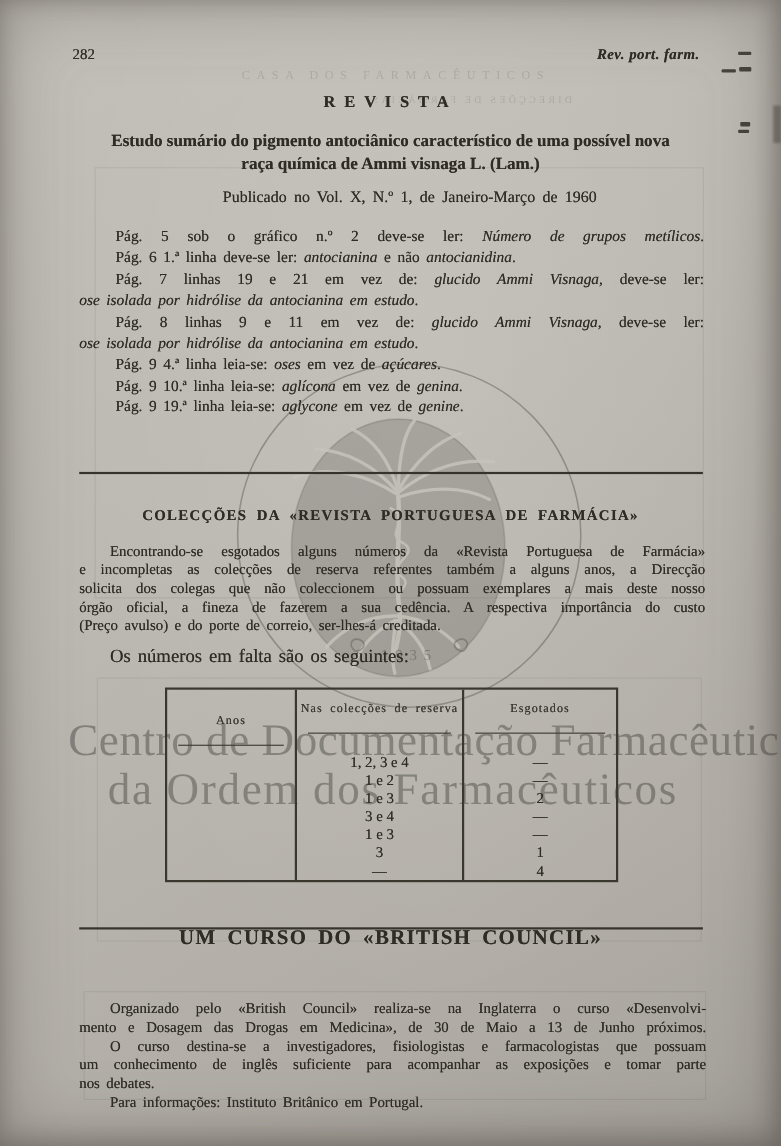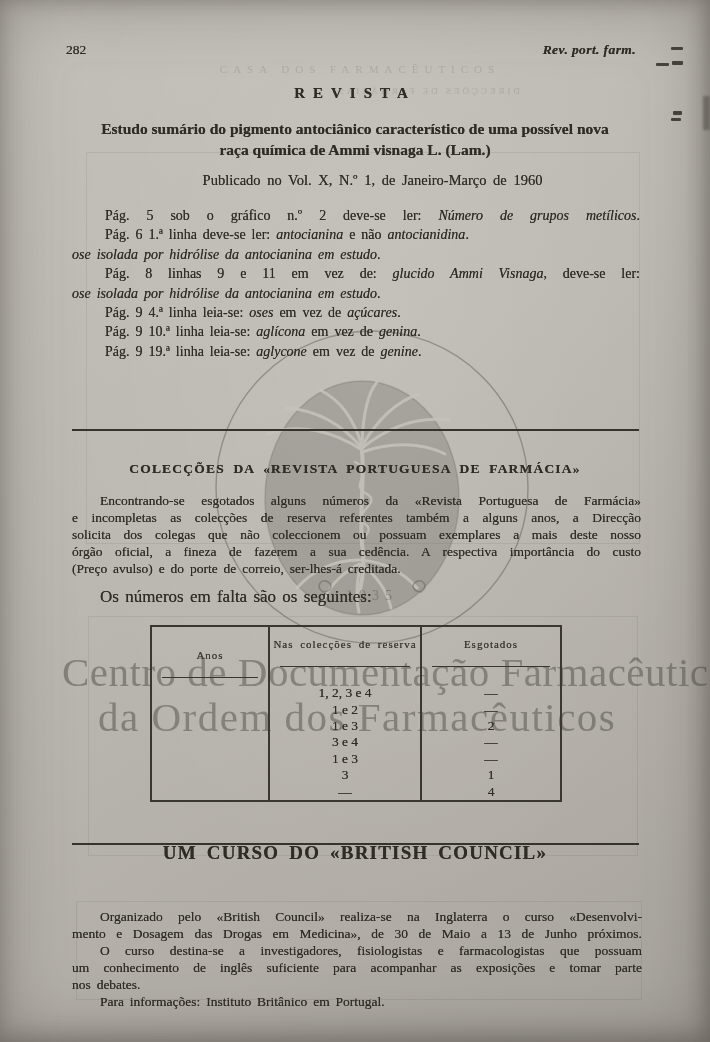--- a/index.html
+++ b/index.html
@@ -118,20 +118,21 @@
   <div class="abs ink center" id="erratas-title">
     <span>Estudo sumário do pigmento antociânico característico de uma possível nova</span><br>
     <span>raça química de Ammi visnaga L. (Lam.)</span>
   </div>
 
   <div class="abs ink center" id="published-line">Publicado no Vol. X, N.º 1, de Janeiro-Março de 1960</div>
 
   <div class="abs ink" id="errata-list">
       <div class="eline ind jf"><span>Pág. 5  sob o gráfico n.º 2 deve-se ler:  </span><span class="it">Número de grupos metílicos</span><span>.</span></div>
       <div class="eline ind"><span>Pág. 6  1.ª linha deve-se ler:  </span><span class="it">antocianina</span><span> e não </span><span class="it">antocianidina</span><span>.</span></div>
+      <div class="eline ind jf"><span>Pág. 7  linhas 19 e 21 em vez de:  </span><span class="it">glucido Ammi Visnaga</span><span>, deve-se ler:</span></div>
       <div class="eline"><span class="it">ose isolada por hidrólise da antocianina em estudo</span><span>.</span></div>
       <div class="eline ind jf"><span>Pág. 8  linhas 9 e 11 em vez de:  </span><span class="it">glucido Ammi Visnaga</span><span>, deve-se ler:</span></div>
       <div class="eline"><span class="it">ose isolada por hidrólise da antocianina em estudo</span><span>.</span></div>
       <div class="eline ind"><span>Pág. 9  4.ª linha leia-se:  </span><span class="it">oses</span><span> em vez de </span><span class="it">açúcares</span><span>.</span></div>
       <div class="eline ind"><span>Pág. 9  10.ª linha leia-se:  </span><span class="it">aglícona</span><span> em vez de </span><span class="it">genina</span><span>.</span></div>
       <div class="eline ind"><span>Pág. 9  19.ª linha leia-se:  </span><span class="it">aglycone</span><span> em vez de </span><span class="it">genine</span><span>.</span></div>
     </div>
 
   <div class="rule" id="rule-1"></div>
 

